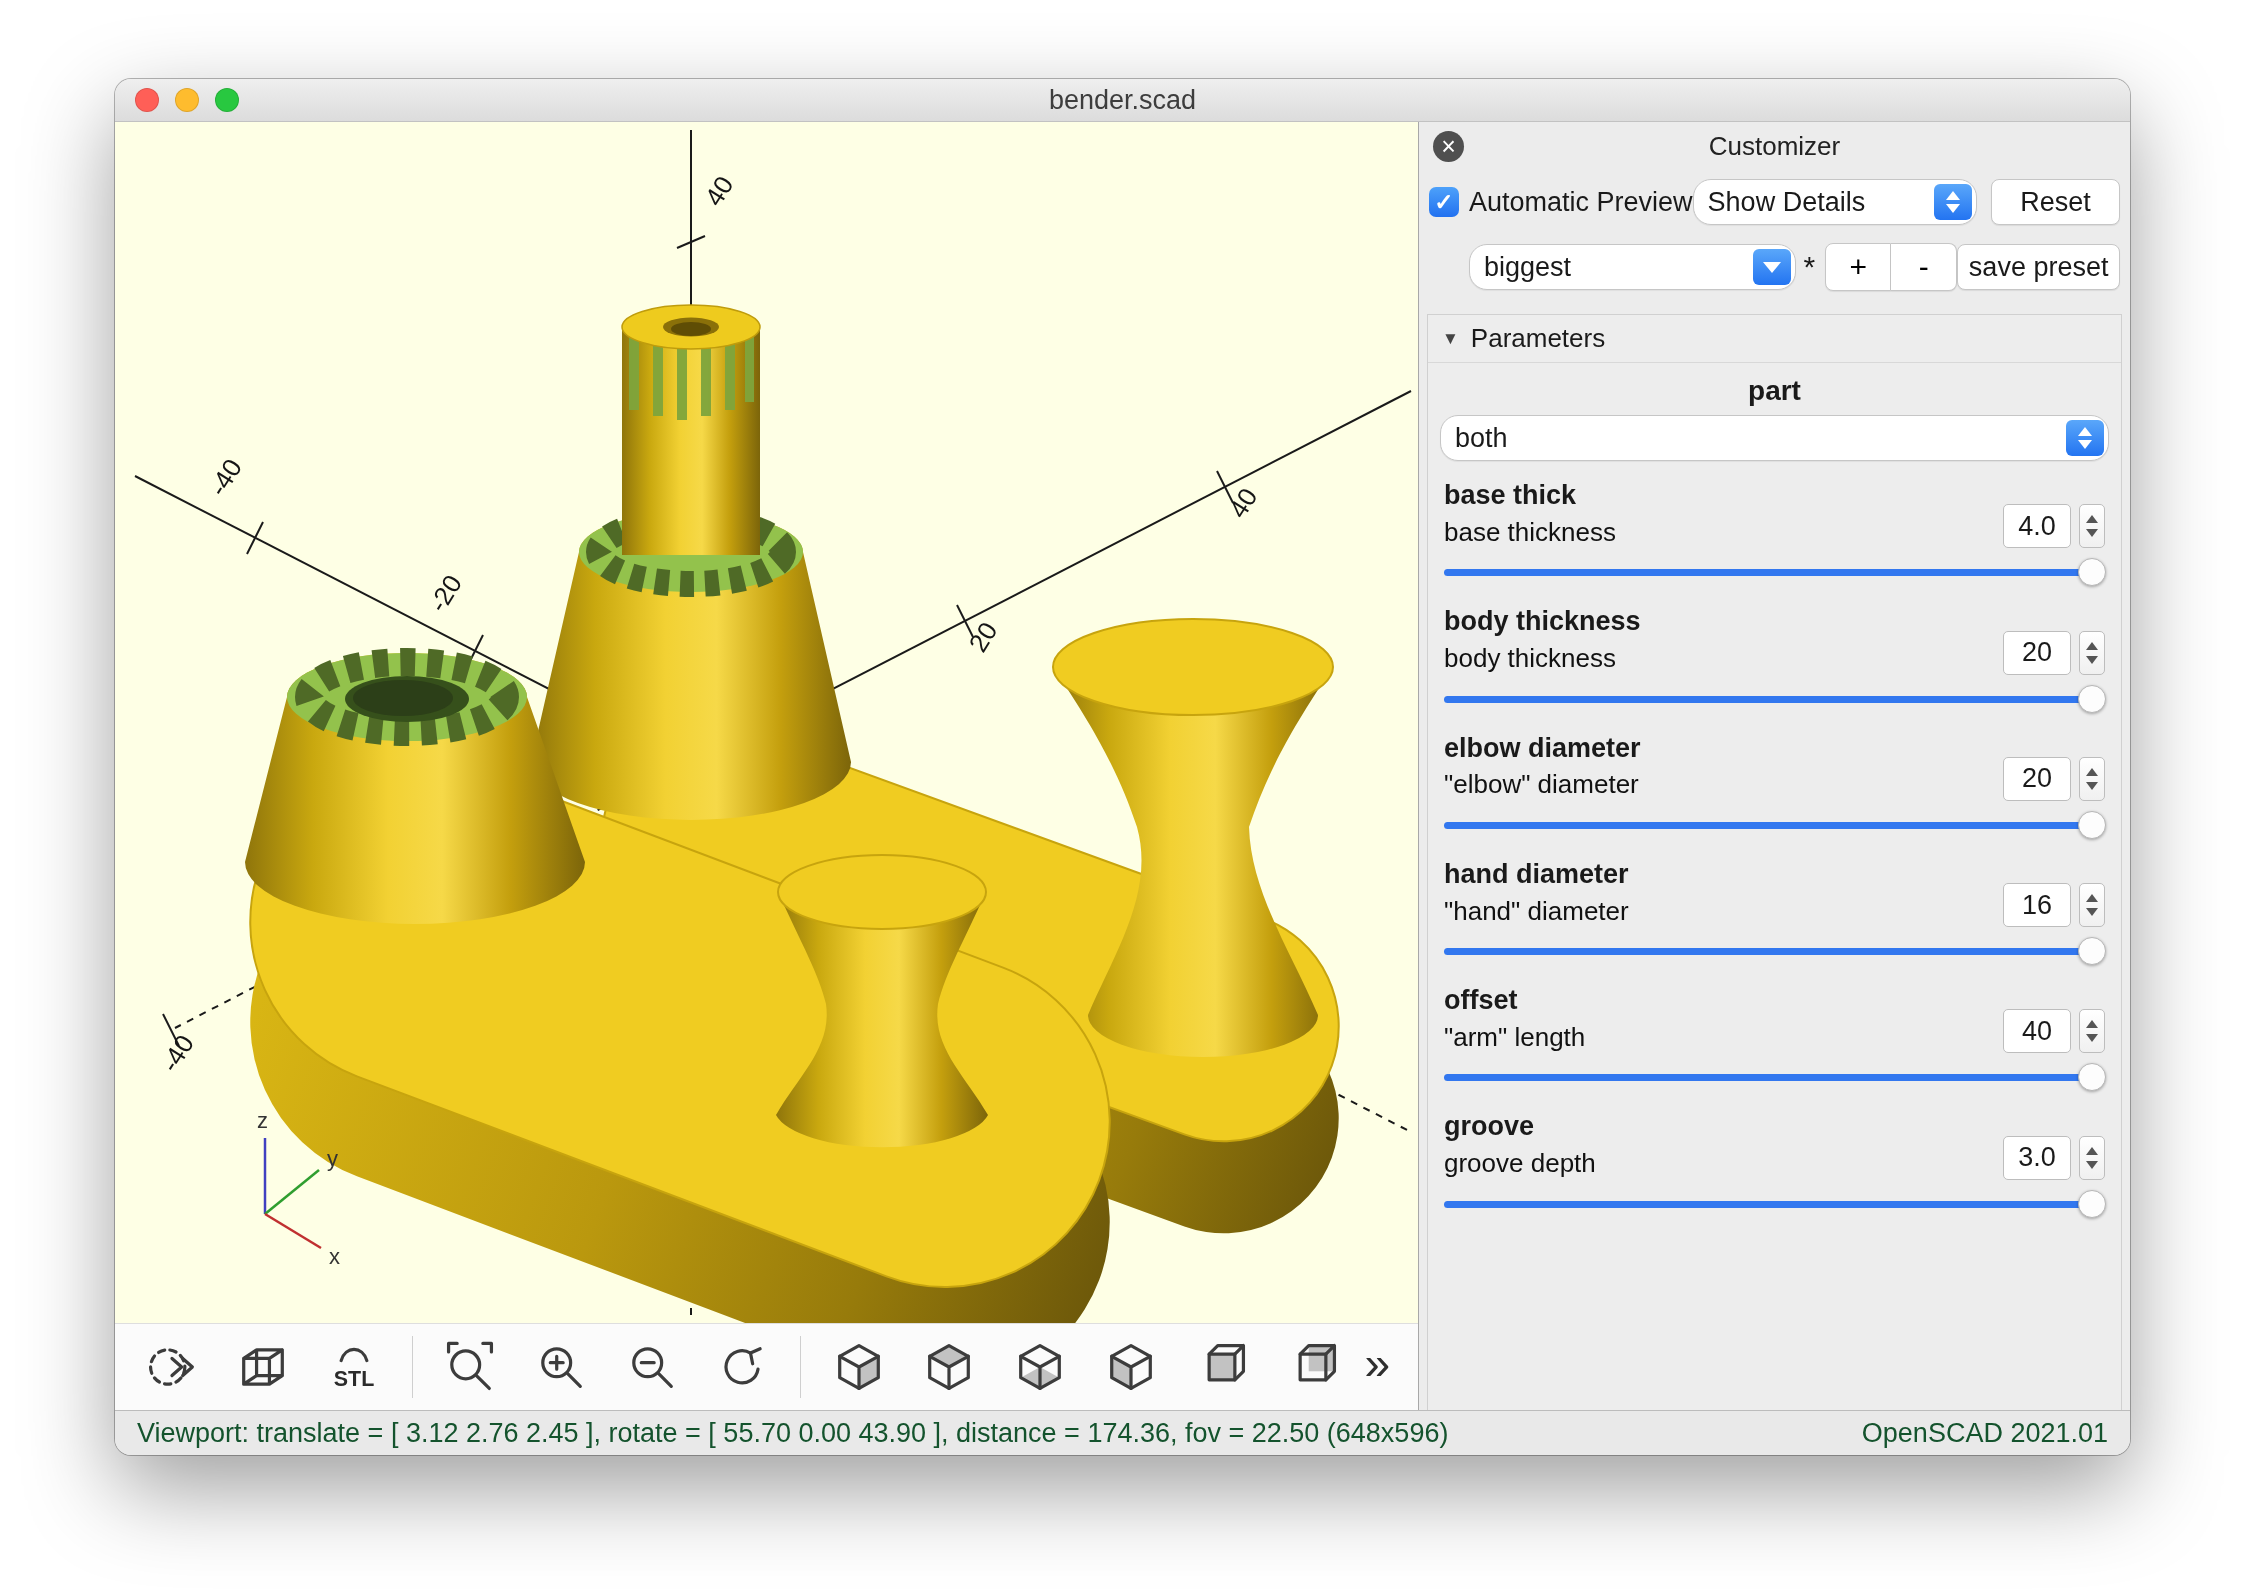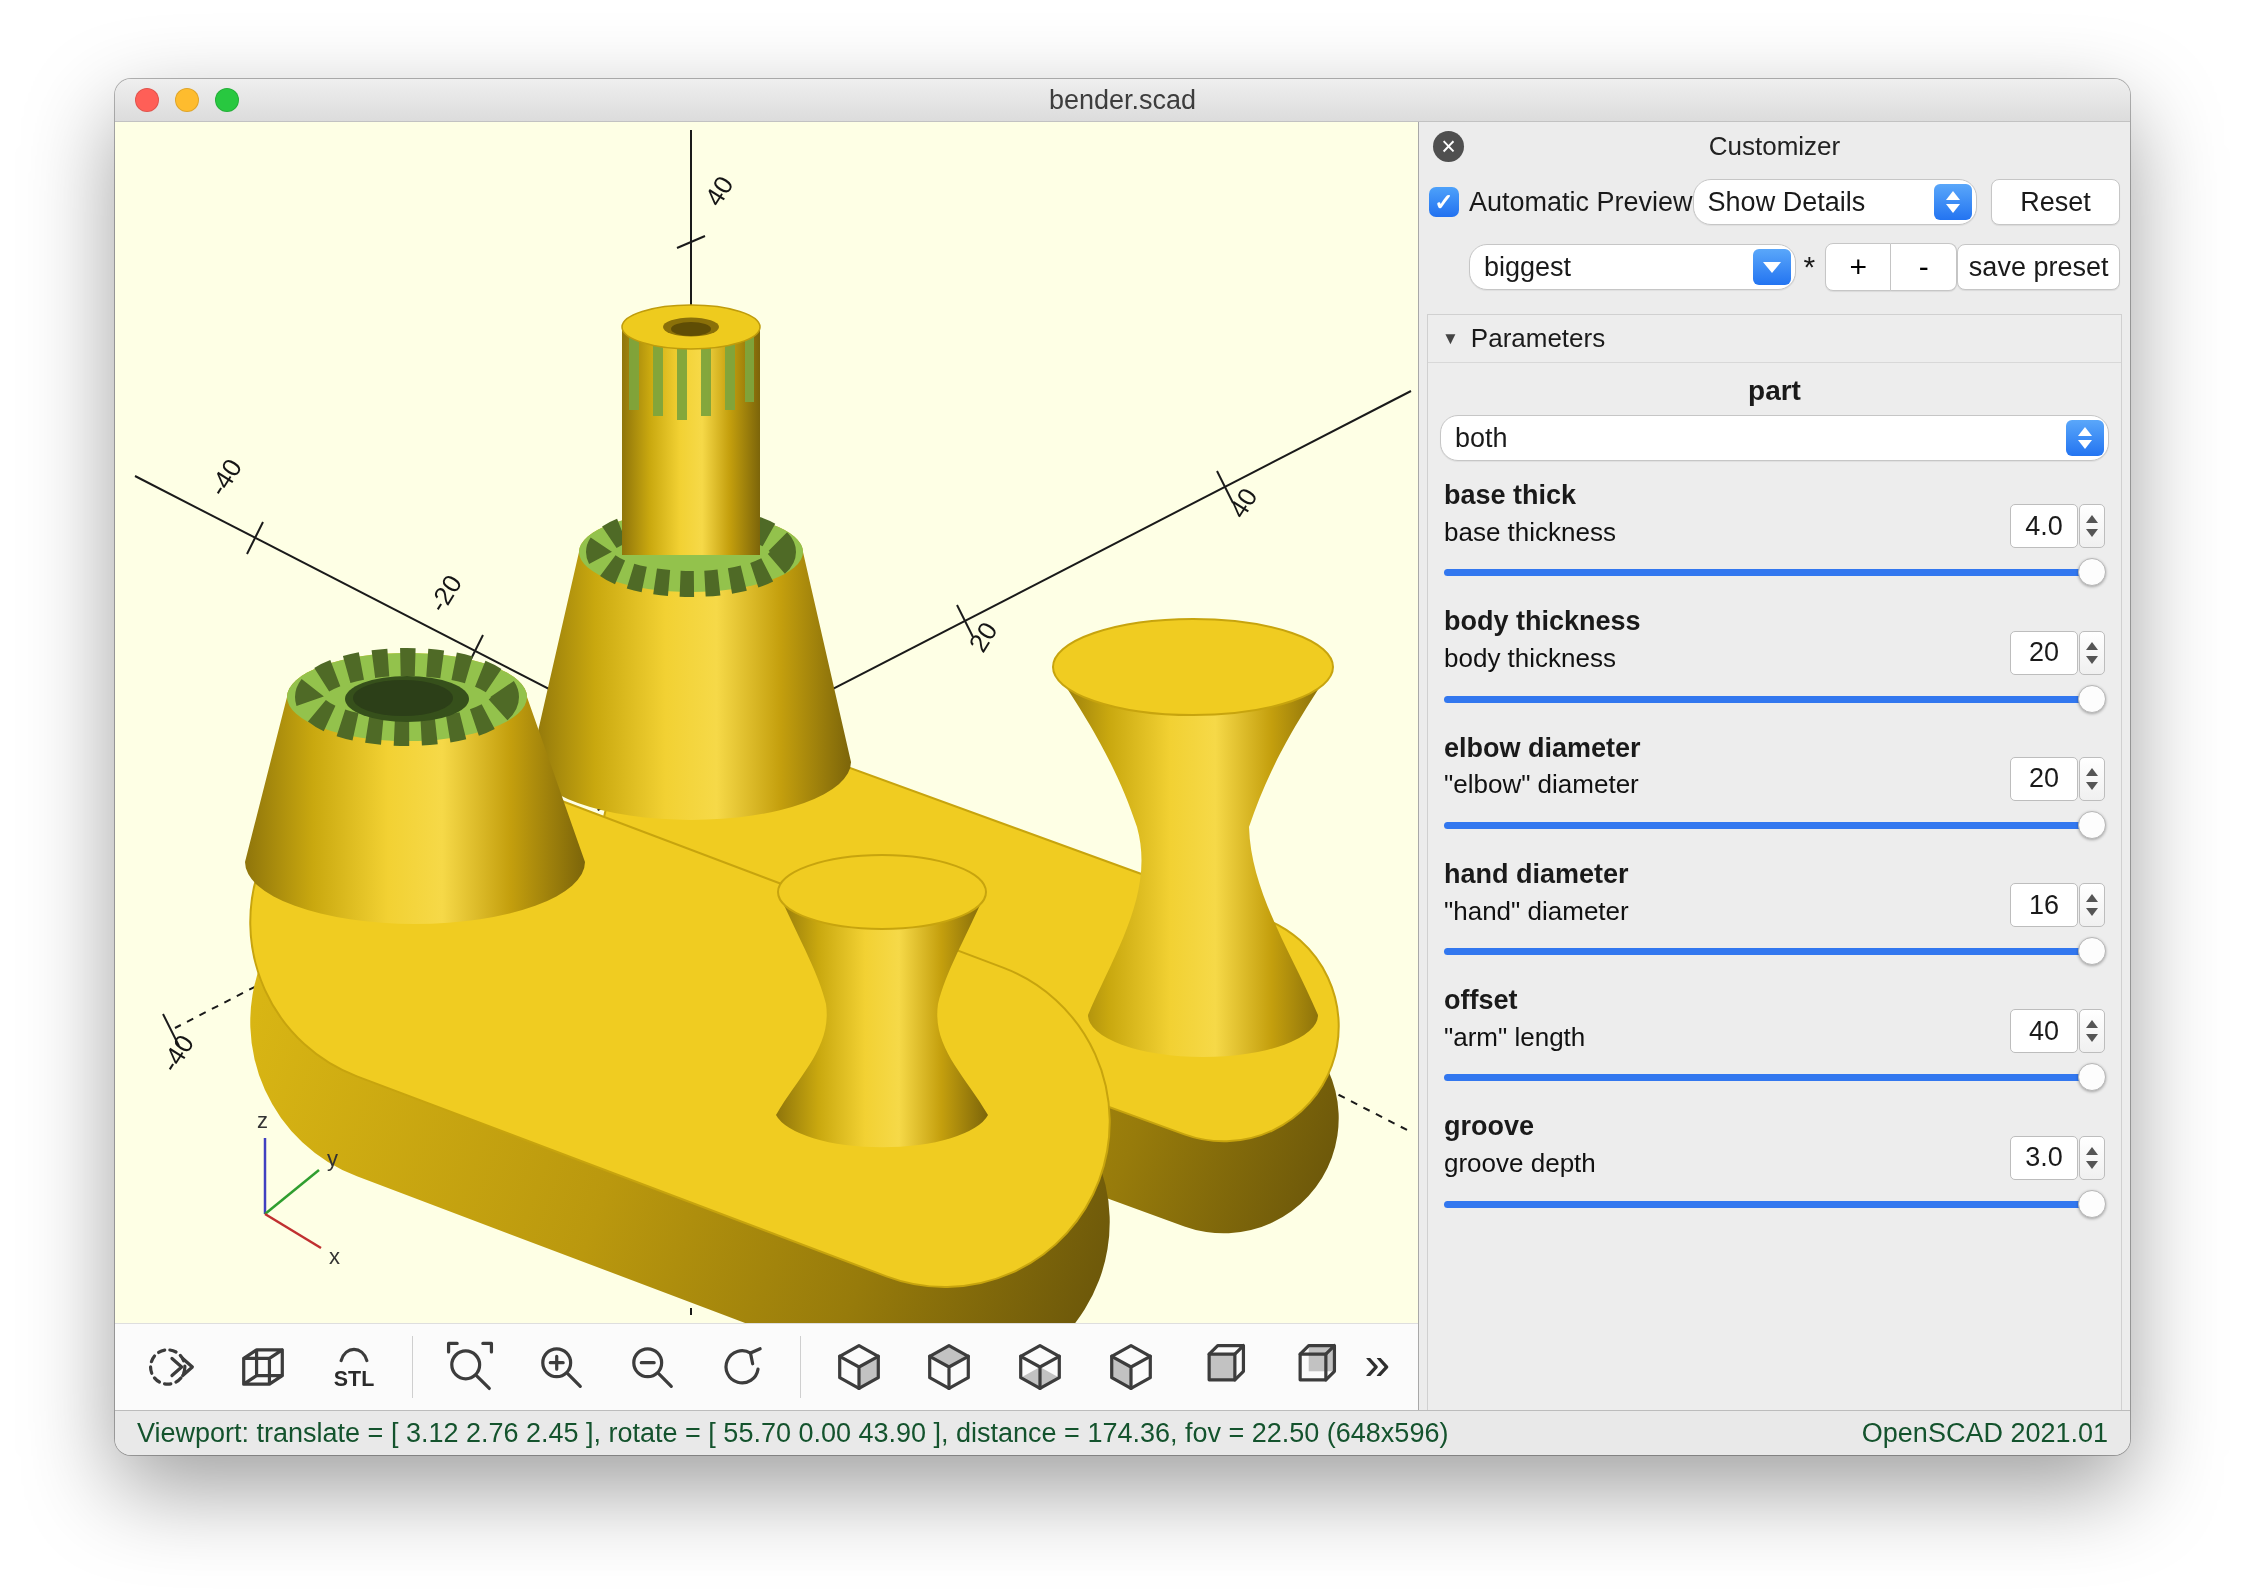--- a/index.html
+++ b/index.html
@@ -81,21 +81,21 @@
     border-bottom:1px solid #d8d8d8; font-size:26px; }
   .disclosure { font-size:17px; color:#444; }
   .part-title { text-align:center; font-weight:bold; font-size:28px; margin:12px 0 8px; }
   .part-select { margin:0 12px; }
 
   .param { margin:18px 16px 0; }
   .param-top { display:flex; align-items:flex-end; }
   .param-text { flex:1; min-width:0; }
   .param-name { font-weight:bold; font-size:27px; line-height:1.25; }
   .param-desc { font-size:26px; line-height:1.25; margin-top:3px; color:#111; }
-  .param-ctrl { display:flex; align-items:center; gap:1px; margin-top:2px; }
+  .param-ctrl { display:flex; align-items:center; gap:8px; margin-top:2px; }
   .value-box { min-width:68px; height:44px; padding:0 10px; background:#fff; border:1px solid #bdbdbd; border-radius:5px;
     display:flex; align-items:center; justify-content:center; font-size:27px; }
   .mini-stepper { width:26px; height:44px; background:linear-gradient(#ffffff,#f0f0f0); border:1px solid #bdbdbd;
     border-radius:5px; display:flex; flex-direction:column; align-items:center; justify-content:center; gap:6px; }
   .tri.g-up { border-left:6px solid transparent; border-right:6px solid transparent; border-bottom:8px solid #555; }
   .tri.g-down { border-left:6px solid transparent; border-right:6px solid transparent; border-top:8px solid #555; }
   .slider { position:relative; height:30px; margin-top:9px; }
   .slider-track { position:absolute; left:0; right:0; top:12px; height:7px; border-radius:4px; background:#3277ef; }
   .slider-handle { position:absolute; right:-1px; top:1px; width:28px; height:28px; border-radius:50%;
     background:#fdfdfd; border:1px solid #b7b7b7; box-shadow:0 1px 3px rgba(0,0,0,.3); }

